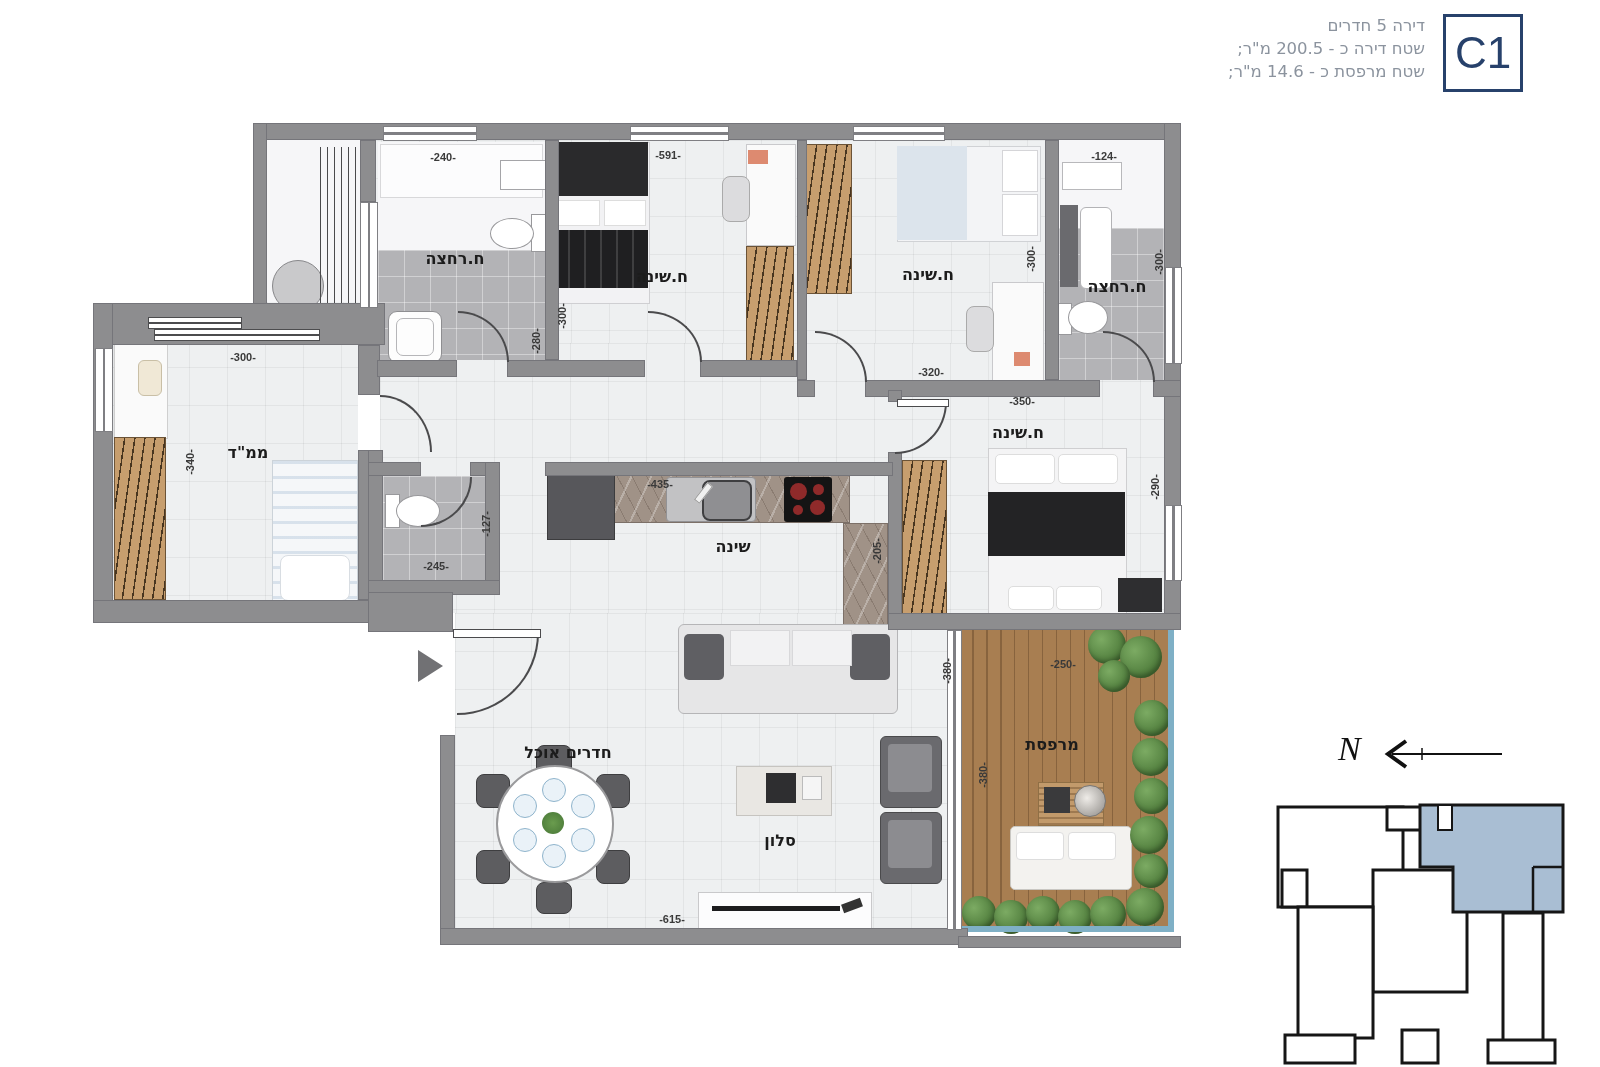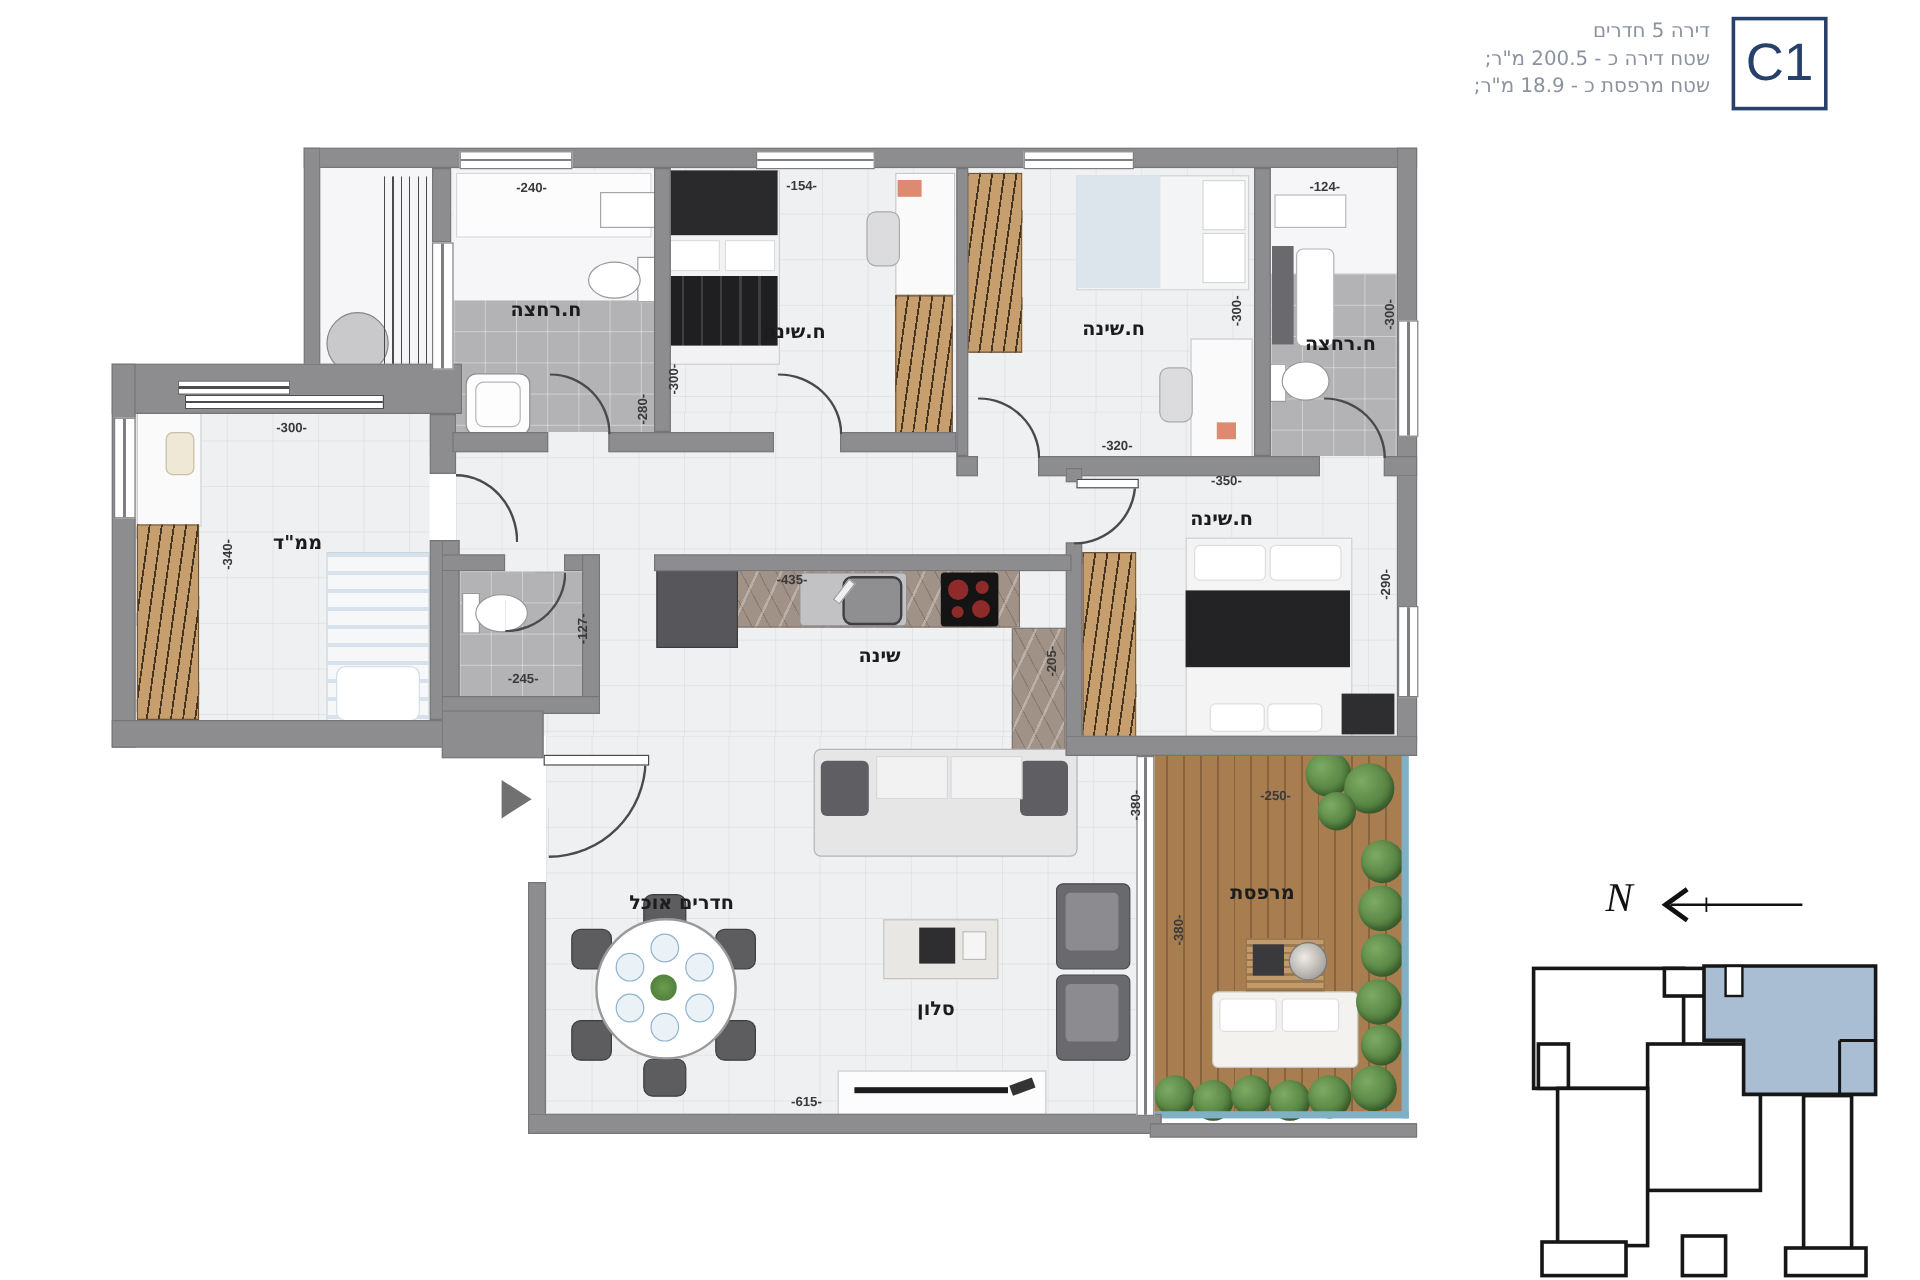--- a/index.html
+++ b/index.html
@@ -54,21 +54,21 @@
   .z2{z-index:2}.z3{z-index:3}.z4{z-index:4}.z5{z-index:5}
 </style>
 </head>
 <body>
 
 <div id="stage">
 
   <div id="header-block">
     <div>דירה 5 חדרים</div>
     <div>שטח דירה כ - 200.5 מ"ר;</div>
-    <div>שטח מרפסת כ - 18.9 מ"ר;</div>
+    <div>שטח מרפסת כ - 14.6 מ"ר;</div>
   </div>
   <div id="unit-box">
     <span>C1</span>
   </div>
 
   <div class="tile" style="left:267px;top:140px;width:897px;height:240px"></div>
   <div class="tile" style="left:380px;top:343px;width:784px;height:270px"></div>
   <div class="tile" style="left:113px;top:329px;width:245px;height:271px"></div>
   <div class="plain" style="left:267px;top:140px;width:96px;height:162px"></div>
   <div class="tile" style="left:455px;top:613px;width:500px;height:315px"></div>
@@ -259,21 +259,21 @@
   <div class="rlabel" style="left:928px;top:274px">ח.שינה</div>
   <div class="rlabel" style="left:1117px;top:286px">ח.רחצה</div>
   <div class="rlabel" style="left:248px;top:452px">ממ"ד</div>
   <div class="rlabel" style="left:733px;top:546px">שינה</div>
   <div class="rlabel" style="left:1018px;top:432px">ח.שינה</div>
   <div class="rlabel" style="left:568px;top:752px">חדרים אוכל</div>
   <div class="rlabel" style="left:780px;top:840px">סלון</div>
   <div class="rlabel" style="left:1052px;top:744px">מרפסת</div>
 
   <div class="dim" style="left:443px;top:157px">-240-</div>
-  <div class="dim" style="left:668px;top:155px">-154-</div>
+  <div class="dim" style="left:668px;top:155px">-591-</div>
   <div class="dim" style="left:1104px;top:156px">-124-</div>
   <div class="dim v" style="left:562px;top:316px">-300-</div>
   <div class="dim v" style="left:536px;top:341px">-280-</div>
   <div class="dim v" style="left:1031px;top:259px">-300-</div>
   <div class="dim v" style="left:1159px;top:262px">-300-</div>
   <div class="dim" style="left:931px;top:372px">-320-</div>
   <div class="dim" style="left:1022px;top:401px">-350-</div>
   <div class="dim v" style="left:1155px;top:487px">-290-</div>
   <div class="dim" style="left:243px;top:357px">-300-</div>
   <div class="dim v" style="left:190px;top:462px">-340-</div>

